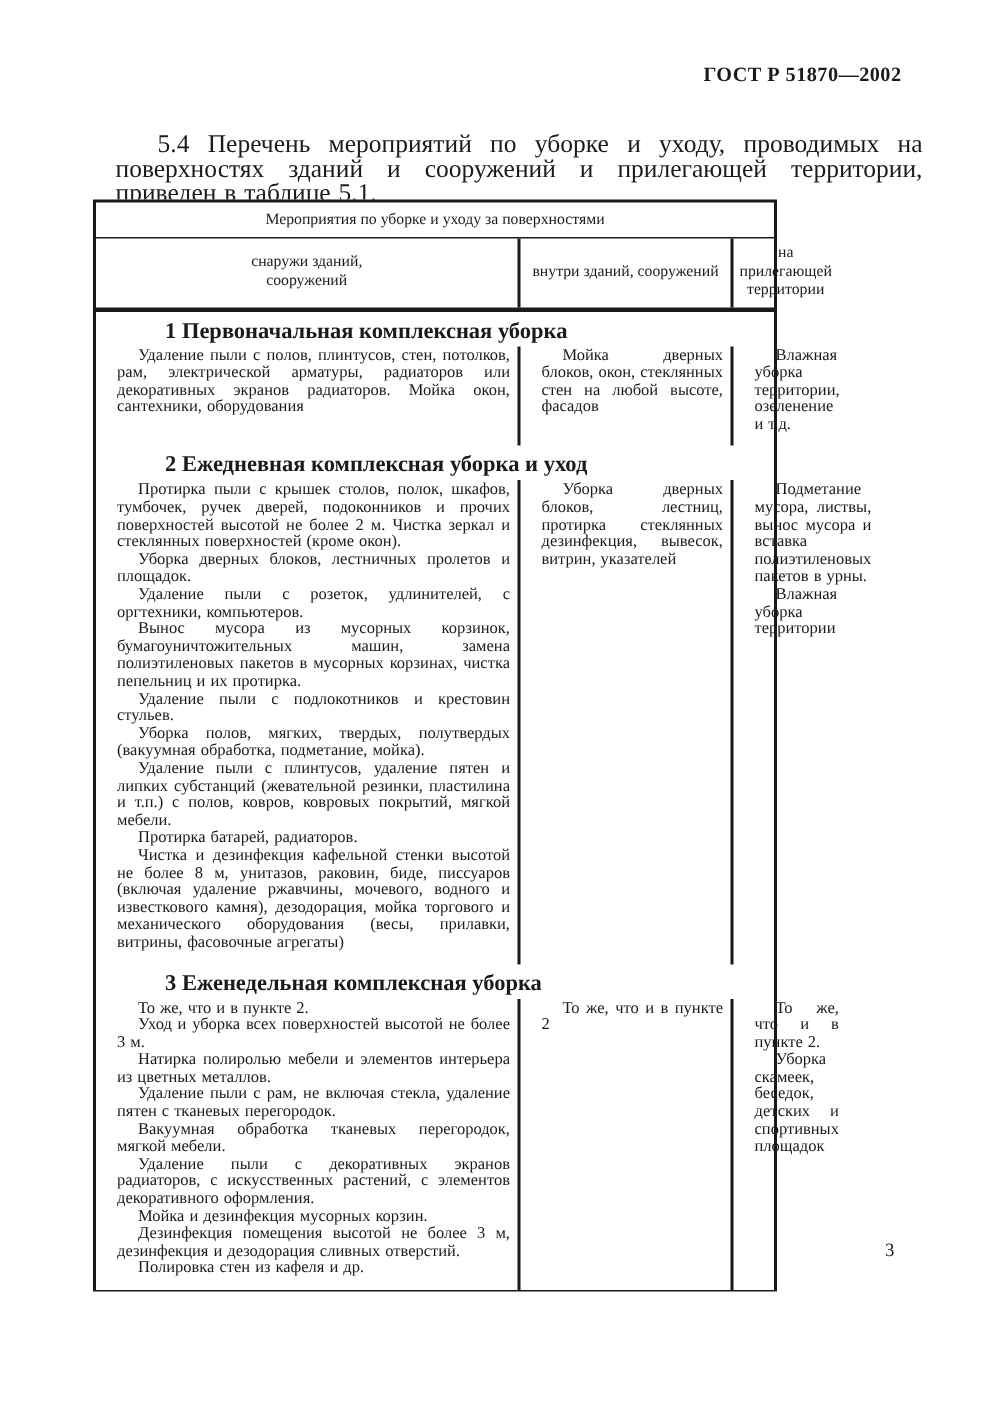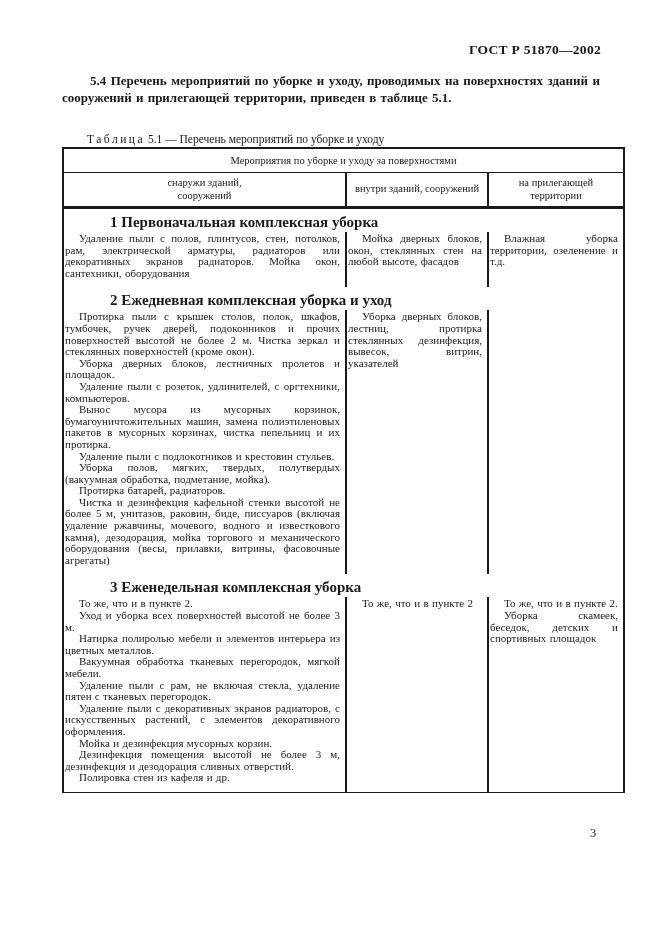--- a/index.html
+++ b/index.html
@@ -26,45 +26,44 @@
     font-size: 13.5px;
     font-weight: bold;
     letter-spacing: 0.3px;
     white-space: nowrap;
   }
   .intro {
     position: absolute;
     top: 73px;
     left: 62px;
     width: 538px;
-    margin: 0;
-    font-size: 13px;
+    margin: 15px;
+    font-size: 17px;
     line-height: 16.5px;
     text-align: justify;
     text-indent: 28px;
     word-spacing: 1px;
-    font-weight: bold;
   }
   .caption {
     position: absolute;
     top: 118px;
     left: 72px;
     width: 538px;
     margin: 15px;
     font-size: 11.5px;
     white-space: nowrap;
   }
   .caption .spaced {
     letter-spacing: 2.5px;
   }
   .gtable {
     position: absolute;
-    top: 147px;
+    top: 133px;
     left: 62px;
-    width: 563px;
+    width: 456px;
     box-sizing: border-box;
     border: 2px solid #1a1a1a;
     border-bottom: 1.5px solid #1a1a1a;
     background: #ffffff;
   }
   .thead-top {
     box-sizing: border-box;
     text-align: center;
     font-size: 10.5px;
     line-height: 12px;
@@ -97,21 +96,21 @@
     font-size: 15px;
     line-height: 12px;
     padding: 7px 4px 4px 46px;
   }
   .content-row {
     display: grid;
     grid-template-columns: 283px 142px 1fr;
   }
   .tcell {
     box-sizing: border-box;
-    padding: 1px 5px 8px 1px;
+    padding: 1px 5px 8px 14px;
   }
   .tcell.c1, .tcell.c2 {
     border-right: 2px solid #1a1a1a;
   }
   .cpara {
     margin: 0;
     font-size: 11px;
     line-height: 11.6px;
     text-align: justify;
     text-indent: 14px;
@@ -164,35 +163,40 @@
         </div>
         <div class="title-row">2  Ежедневная комплексная уборка и уход</div>
         <div class="content-row">
           <div class="tcell c1">
             <p class="cpara">Протирка пыли с крышек столов, полок, шкафов, тумбочек, ручек дверей, подоконников и прочих поверхностей высотой не более 2 м. Чистка зеркал и стеклянных поверхностей (кроме окон).</p>
             <p class="cpara">Уборка дверных блоков, лестничных пролетов и площадок.</p>
             <p class="cpara">Удаление пыли с розеток, удлинителей, с оргтехники, компьютеров.</p>
             <p class="cpara">Вынос мусора из мусорных корзинок, бумагоуничтожительных машин, замена полиэтиленовых пакетов в мусорных корзинах, чистка пепельниц и их протирка.</p>
             <p class="cpara">Удаление пыли с подлокотников и крестовин стульев.</p>
             <p class="cpara">Уборка полов, мягких, твердых, полутвердых (вакуумная обработка, подметание, мойка).</p>
+            <p class="cpara">Удаление пыли с плинтусов, удаление пятен и липких субстанций (жевательной резинки, пластилина и т.п.) с полов, ковров, ковровых покрытий, мягкой мебели.</p>
             <p class="cpara">Протирка батарей, радиаторов.</p>
-            <p class="cpara">Чистка и дезинфекция кафельной стенки высотой не более 5 м, унитазов, раковин, биде, писсуаров (включая удаление ржавчины, мочевого, водного и известкового камня), дезодорация, мойка торгового и механического оборудования (весы, прилавки, витрины, фасовочные агрегаты)</p>
+            <p class="cpara">Чистка и дезинфекция кафельной стенки высотой не более 8 м, унитазов, раковин, биде, писсуаров (включая удаление ржавчины, мочевого, водного и известкового камня), дезодорация, мойка торгового и механического оборудования (весы, прилавки, витрины, фасовочные агрегаты)</p>
           </div>
           <div class="tcell c2">
             <p class="cpara">Уборка дверных блоков, лестниц, протирка стеклянных дезинфекция, вывесок, витрин, указателей</p>
+          </div>
+          <div class="tcell c3">
+            <p class="cpara">Подметание мусора, листвы, вынос мусора и вставка полиэтиленовых пакетов в урны.</p>
+            <p class="cpara">Влажная уборка территории</p>
           </div>
         </div>
         <div class="title-row">3  Еженедельная комплексная уборка</div>
         <div class="content-row">
           <div class="tcell c1">
             <p class="cpara">То же, что и в пункте 2.</p>
             <p class="cpara">Уход и уборка всех поверхностей высотой не более 3 м.</p>
             <p class="cpara">Натирка полиролью мебели и элементов интерьера из цветных металлов.</p>
+            <p class="cpara">Удаление пыли с рам, не включая стекла, удаление пятен с тканевых перегородок.</p>
             <p class="cpara">Вакуумная обработка тканевых перегородок, мягкой мебели.</p>
-            <p class="cpara">Удаление пыли с рам, не включая стекла, удаление пятен с тканевых перегородок.</p>
             <p class="cpara">Удаление пыли с декоративных экранов радиаторов, с искусственных растений, с элементов декоративного оформления.</p>
             <p class="cpara">Мойка и дезинфекция мусорных корзин.</p>
             <p class="cpara">Дезинфекция помещения высотой не более 3 м, дезинфекция и дезодорация сливных отверстий.</p>
             <p class="cpara">Полировка стен из кафеля и др.</p>
           </div>
           <div class="tcell c2">
             <p class="cpara">То же, что и в пункте 2</p>
           </div>
           <div class="tcell c3">
             <p class="cpara">То же, что и в пункте 2.</p>

